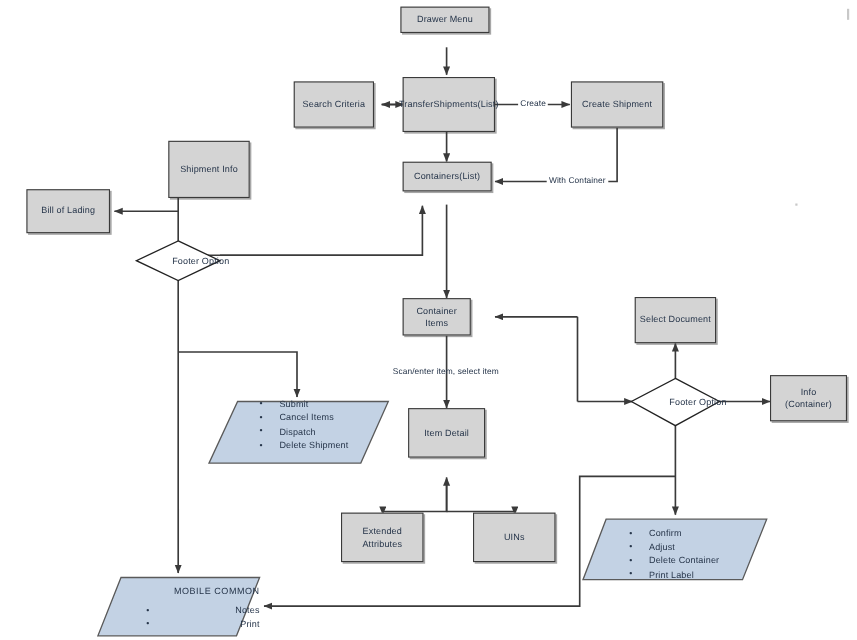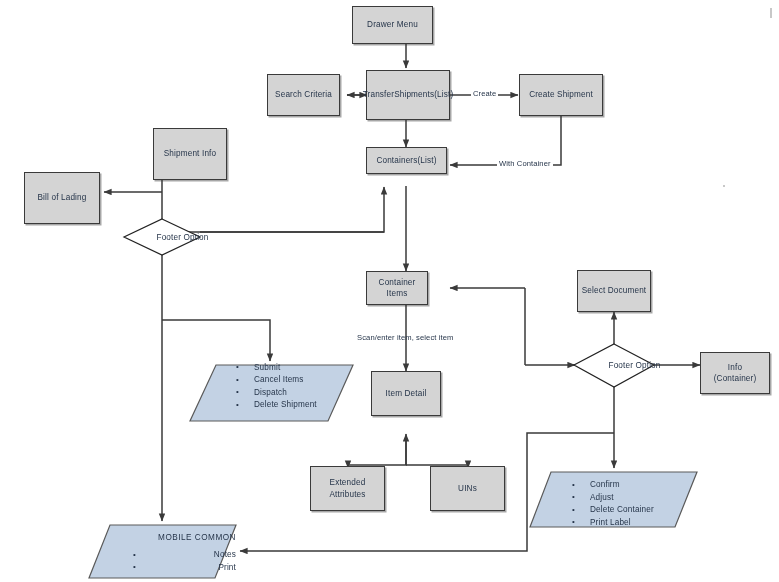--- a/index.html
+++ b/index.html
@@ -188,21 +188,21 @@
       <polygon points="551,472 697,472 675,527 530,527"></polygon>
       <polygon points="110,525 236,525 215,578 89,578"></polygon>
     </g>
 
     <g fill="#c8c8c8">
       <rect x="770" y="8" width="2" height="10"></rect>
       <rect x="723" y="185" width="2" height="2"></rect>
     </g>
   </svg>
 
-  <div class="node rect" style="left:352px; top:6px; width:81px; height:38px;">
+  <div class="node rect" style="left:364px; top:6px; width:81px; height:24px;">
     <span>Drawer Menu</span>
   </div>
 
   <div class="node rect" style="left:267px; top:74px; width:73px; height:42px;">
     <span>Search Criteria</span>
   </div>
 
   <div class="node rect" style="left:366px; top:70px; width:84px; height:50px; flex-direction:row;">
     <span>Transfer</span>
     <span>Shipments(List)</span>
@@ -213,21 +213,21 @@
   </div>
 
   <div class="node rect" style="left:366px; top:147px; width:81px; height:27px;">
     <span>Containers(List)</span>
   </div>
 
   <div class="node rect" style="left:125px; top:128px; width:74px; height:52px;margin-left:28px;">
     <span>Shipment Info</span>
   </div>
 
-  <div class="node rect" style="left:24px; top:172px; width:76px; height:52px;">
+  <div class="node rect" style="left:24px; top:172px; width:76px; height:40px;">
     <span>Bill of Lading</span>
   </div>
 
   <div class="diamond-wrap" style="left:124px; top:219px; width:76px; height:36px;">
     <span class="diamond-label">Footer Option</span>
   </div>
 
   <div class="node rect" style="left:366px; top:271px; width:62px; height:34px;">
     <span>Container Items</span>
   </div>
@@ -246,21 +246,21 @@
   </div>
 
   <div class="node rect" style="left:577px; top:270px; width:74px; height:42px;">
     <span>Select Document</span>
   </div>
 
   <div class="diamond-wrap" style="left:574px; top:344px; width:80px; height:43px;">
     <span class="diamond-label">Footer Option</span>
   </div>
 
-  <div class="node rect" style="left:700px; top:352px; width:70px; height:42px; flex-direction:column;">
+  <div class="node rect" style="left:700px; top:341px; width:70px; height:42px; flex-direction:column;">
     <span>Info</span>
     <span>(Container)</span>
   </div>
 
   <div class="para" style="left:190px; top:354px; width:163px; height:56px;">
     <div class="para-inner" style="padding-left:46px;">
       <ul>
         <li>Submit</li>
         <li>Cancel Items</li>
         <li>Dispatch</li>

